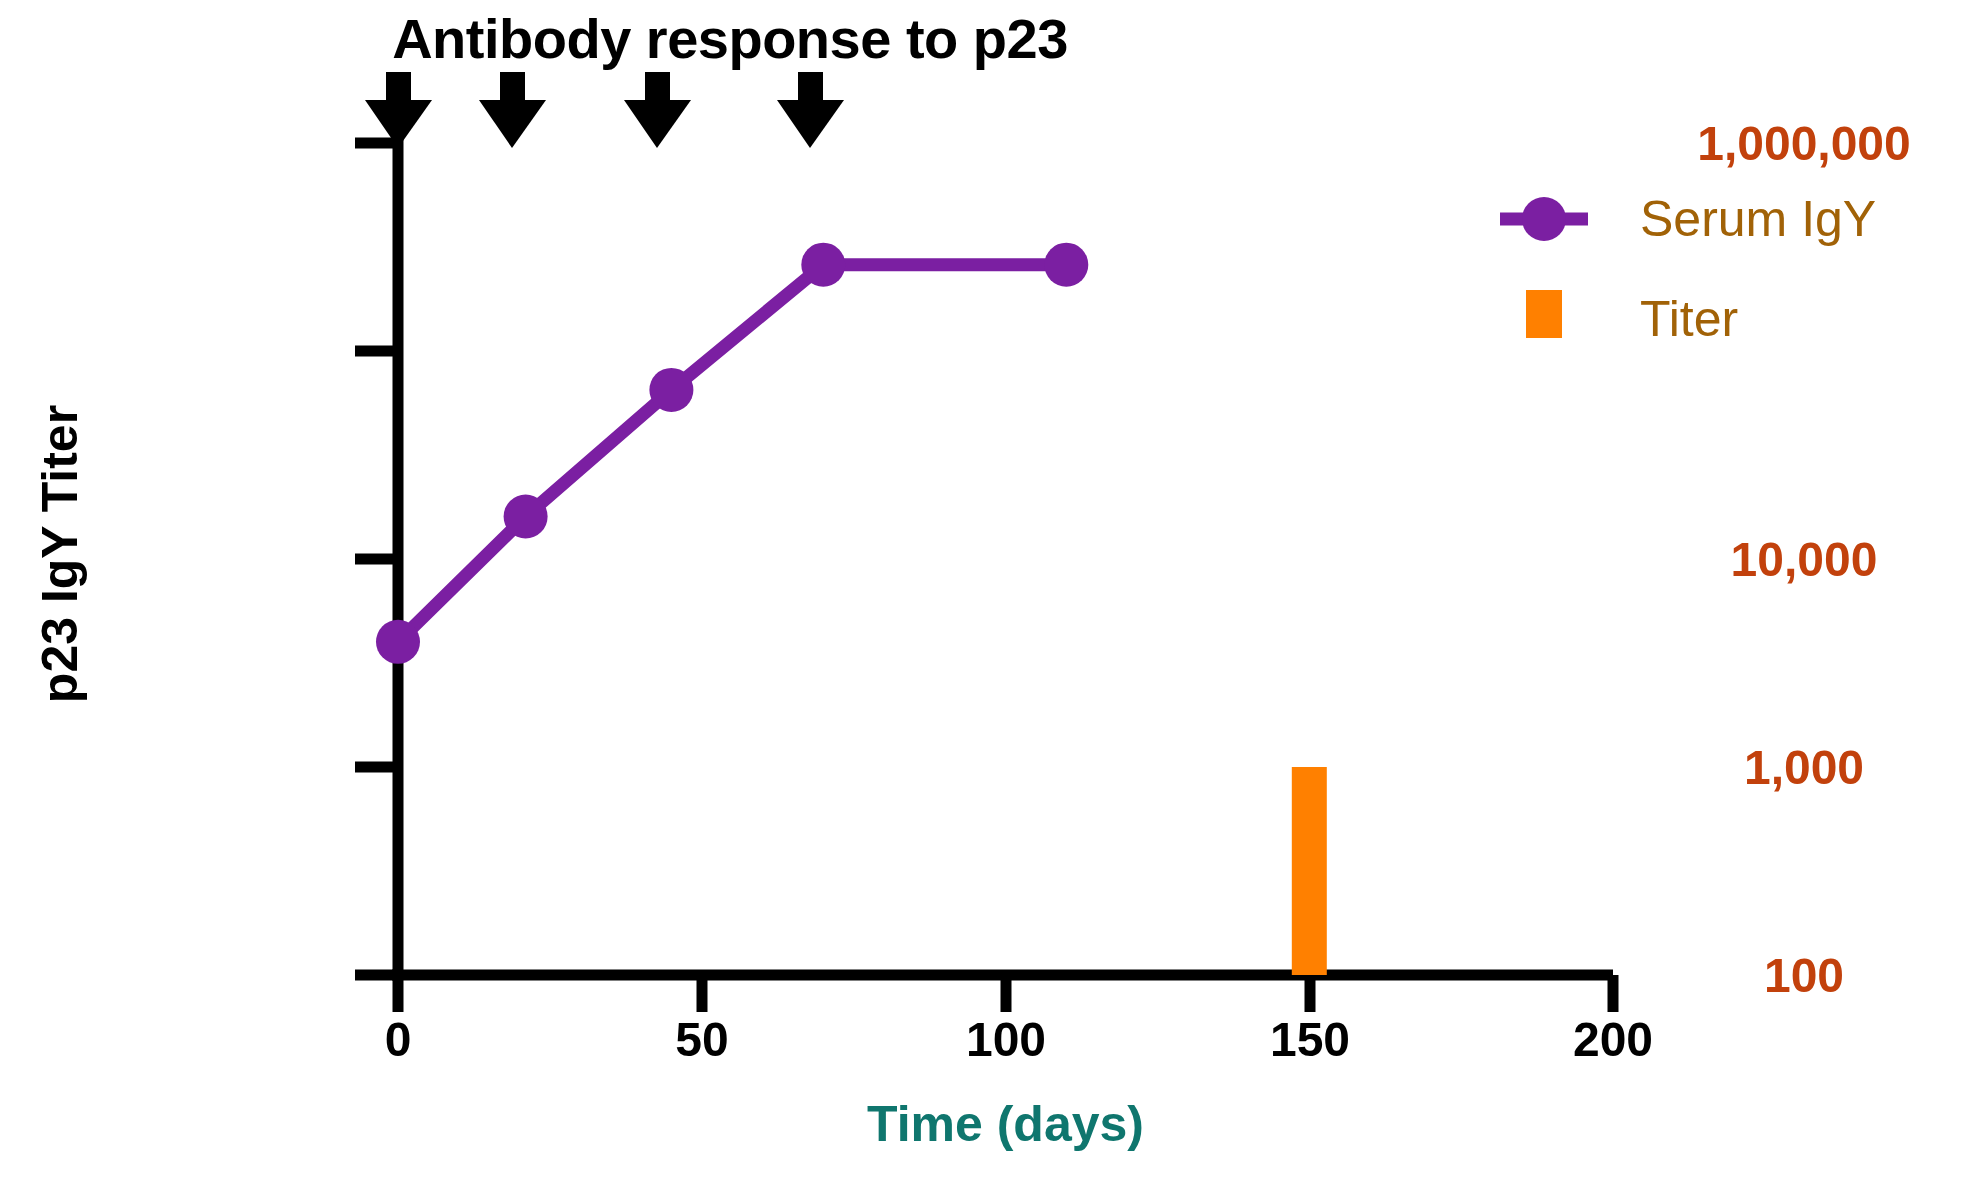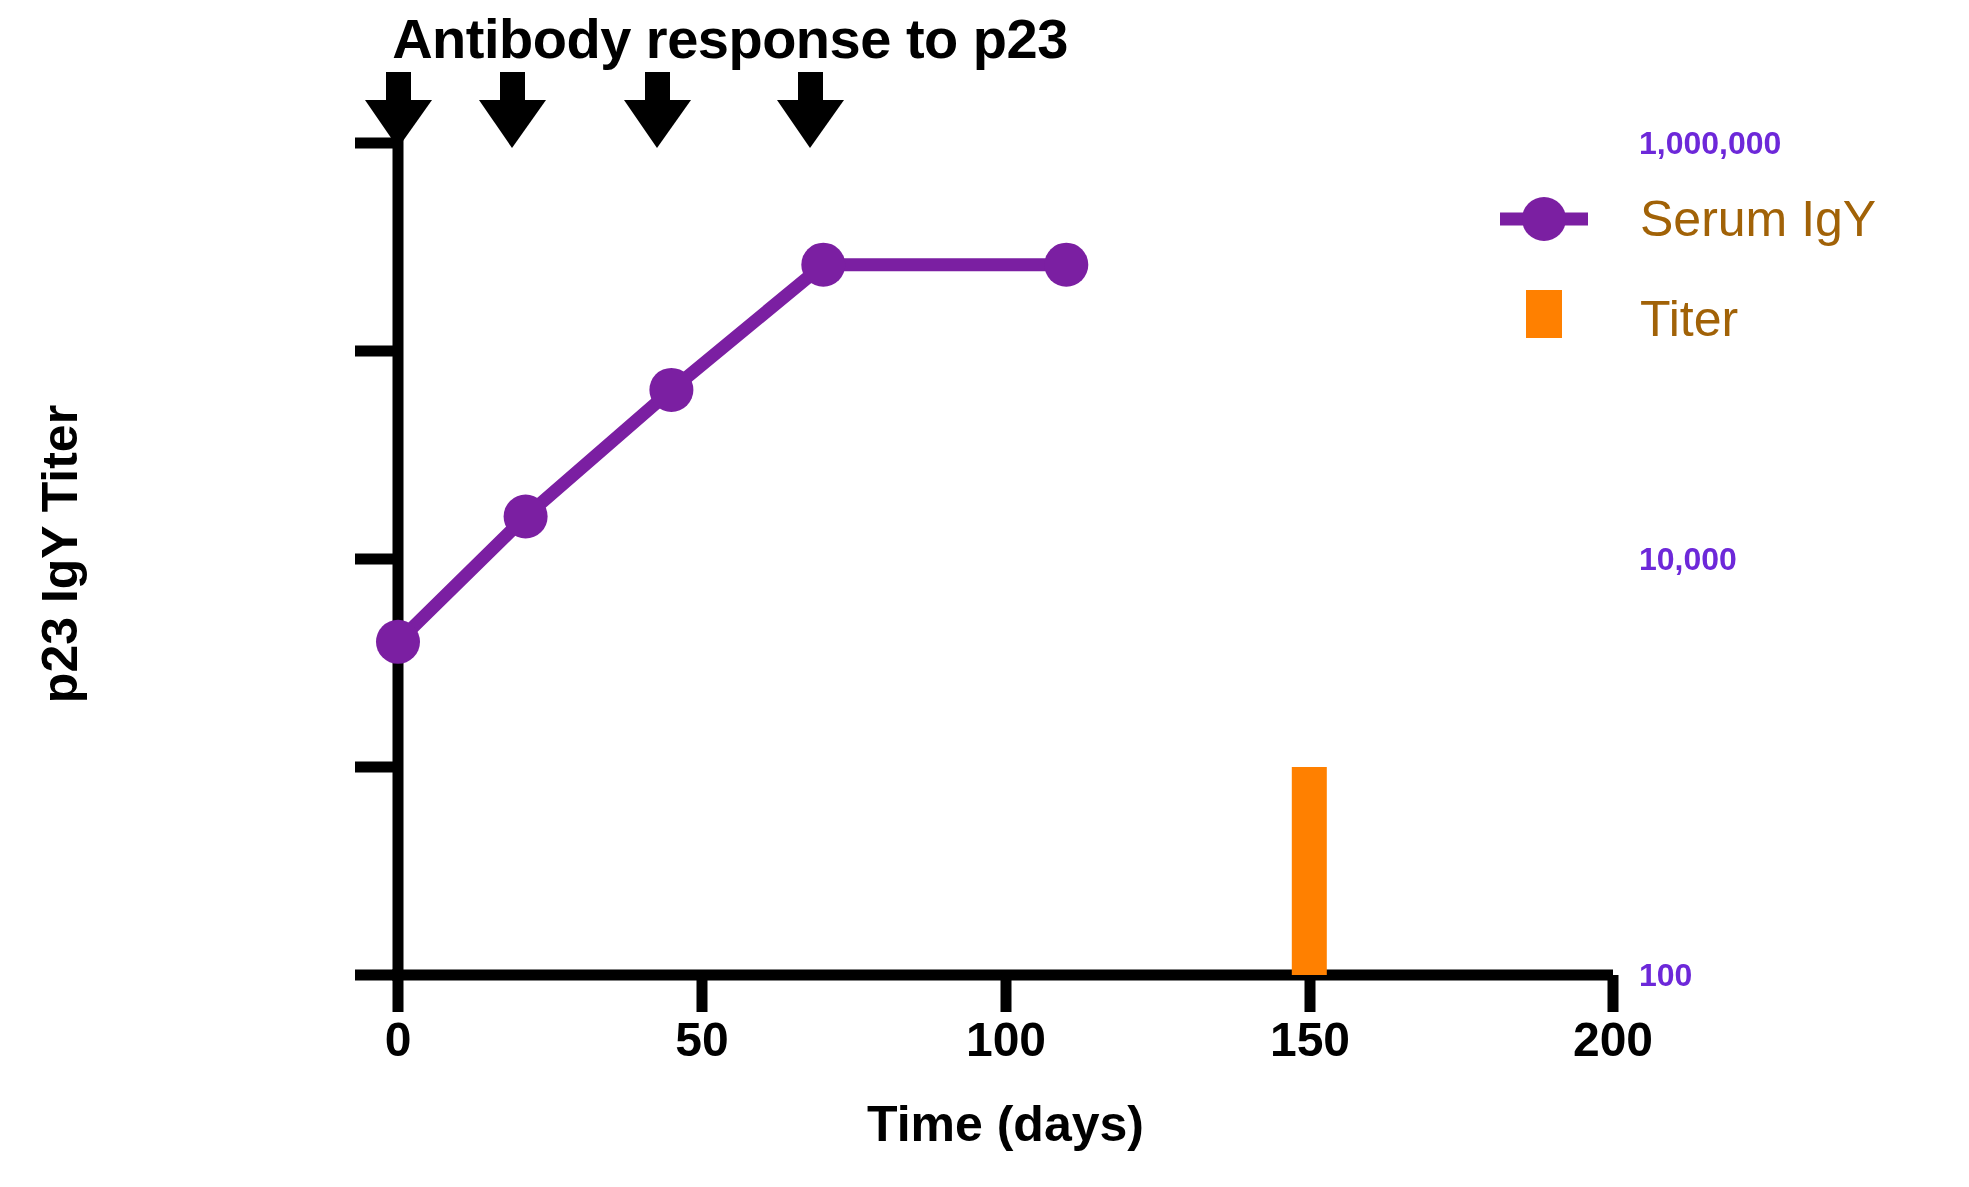--- a/index.html
+++ b/index.html
@@ -46,31 +46,31 @@
     white-space: nowrap;
   }
   .xlabel {
     position: absolute;
     left: 398px;
     top: 1095px;
     width: 1215px;
     text-align: center;
     font-size: 50px;
     font-weight: bold;
-    color: #000000;
+    color: #0f766e;
     white-space: nowrap;
   }
   .ytick-label {
     position: absolute;
     right: 0;
     width: 330px;
-    text-align: left;
-    font-size: 32px;
+    text-align: center;
+    font-size: 48px;
     font-weight: bold;
-    color: #6d28d9;
+    color: #c2410c;
     white-space: nowrap;
     transform: translateY(-50%);
   }
   .xtick-label {
     position: absolute;
     top: 1012px;
     width: 160px;
     text-align: center;
     font-size: 48px;
     font-weight: bold;
@@ -91,20 +91,21 @@
 
 <div id="figure">
 
   <div class="chart-title">Antibody response to p23</div>
 
   <div class="ylabel">p23 IgY Titer</div>
   <div class="xlabel">Time (days)</div>
 
   <div class="ytick-label" style="top:143px;">1,000,000</div>
   <div class="ytick-label" style="top:559px;">10,000</div>
+  <div class="ytick-label" style="top:767px;">1,000</div>
   <div class="ytick-label" style="top:975px;">100</div>
 
   <div class="xtick-label" style="left:398px;">0</div>
   <div class="xtick-label" style="left:702px;">50</div>
   <div class="xtick-label" style="left:1006px;">100</div>
   <div class="xtick-label" style="left:1310px;">150</div>
   <div class="xtick-label" style="left:1613px;">200</div>
 
   <svg id="plot-svg" width="1969" height="1187" style="position:absolute;left:0;top:0;">
 

